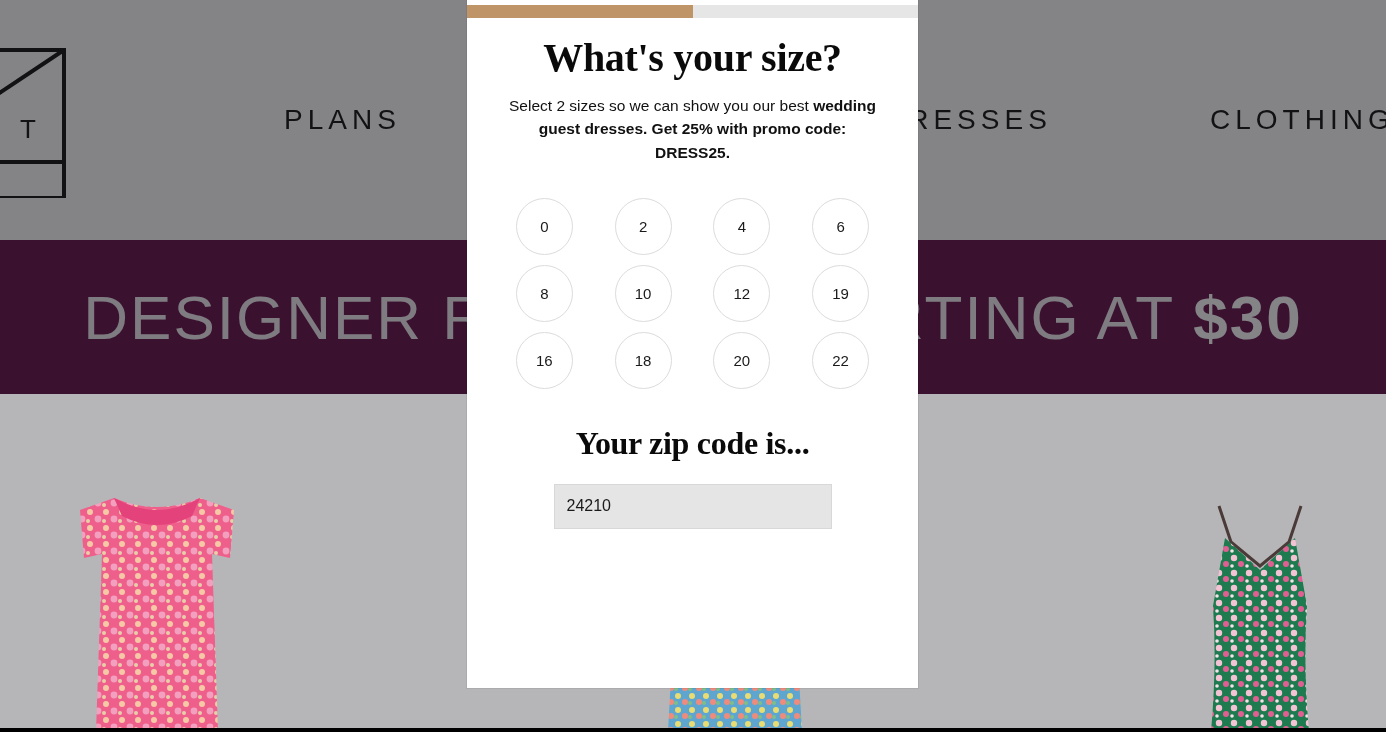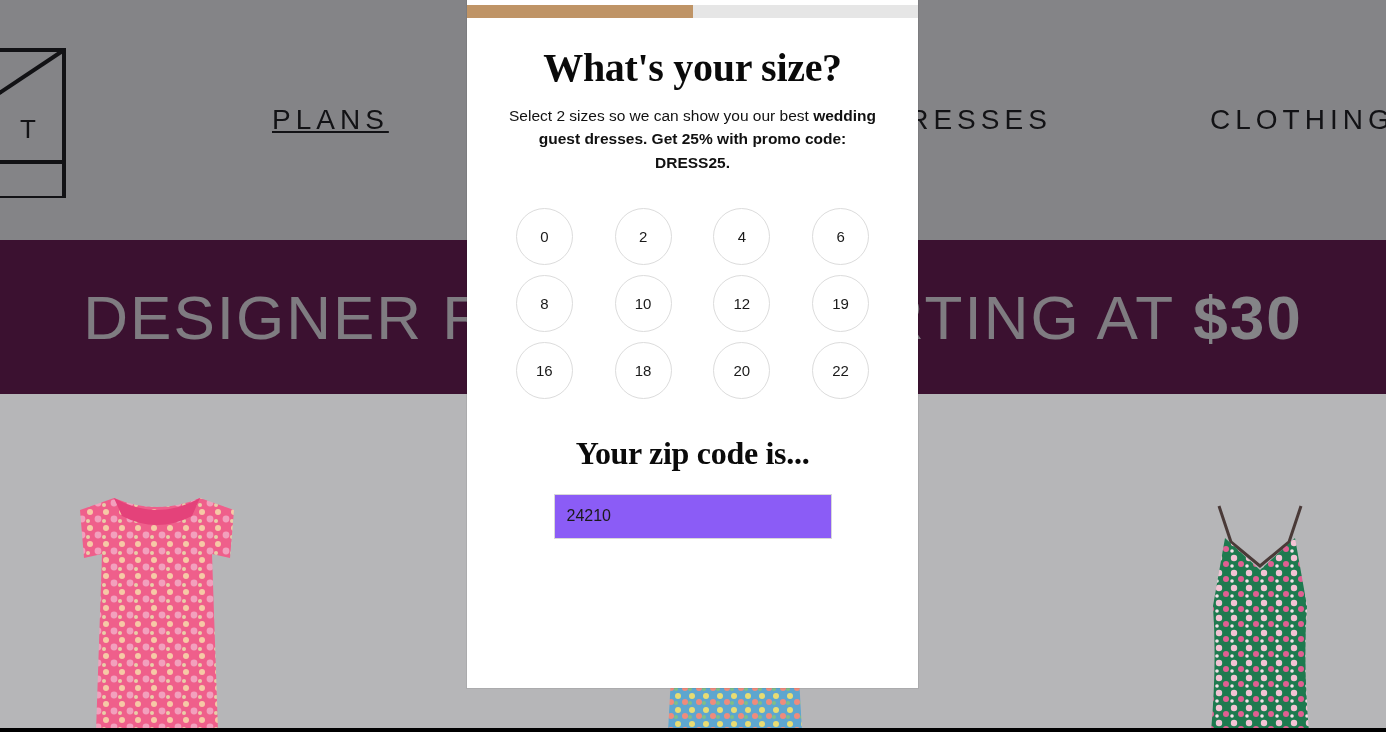--- a/index.html
+++ b/index.html
@@ -29,21 +29,21 @@
     width:146px; height:160px;
   }
   .nav-links {
     position:absolute; left:0; top:0; width:1386px; height:180px;
   }
   .nav-link {
     position:absolute; top:50%; transform:translateY(-50%);
     font-size:28px; letter-spacing:5px; color:#111; white-space:nowrap;
     font-weight:400;
   }
-  .nl-plans    { left:272px;text-decoration:underline; }
+  .nl-plans    { left:284px; }
   .nl-dresses  { left:883px; }
   .nl-clothing { left:1210px; }
 
   .promo-banner {
     position:absolute; left:0; top:240px; width:1386px; height:154px;
     background:#66104a;
     display:flex; align-items:center; justify-content:center;
   }
   .promo-text {
     color:#f4eef2; font-size:62px; letter-spacing:2px; white-space:nowrap;
@@ -96,21 +96,21 @@
     padding:0 28px;
   }
 
   .q-title {
     font-family:"Liberation Serif", serif;
     font-weight:700;
     font-size:40px;
     line-height:1.1;
     text-align:center;
     color:#0a0a0a;
-    margin-top:28px;
+    margin-top:18px;
     letter-spacing:-0.3px;
   }
 
   .q-sub {
     text-align:center;
     font-size:15.5px;
     line-height:1.5;
     color:#111;
     margin:14px auto 0;
     width:380px;
@@ -140,21 +140,21 @@
     color:#0a0a0a;
     margin-top:36px;
     letter-spacing:-0.3px;
   }
 
   .zip-input {
     display:block;
     margin:22px auto 0;
     width:278px; height:45px;
     border:1px solid #d8d8d8;
-    background:#8b5cf6;
+    background:#e5e5e5;
     font-size:16px;
     color:#1a1a1a;
     padding:0 12px;
     font-family:"Liberation Sans", sans-serif;
     outline:none;
   }
   .zip-input::placeholder { color:#9b9b9b; }
 
   .next-btn {
     display:block;

